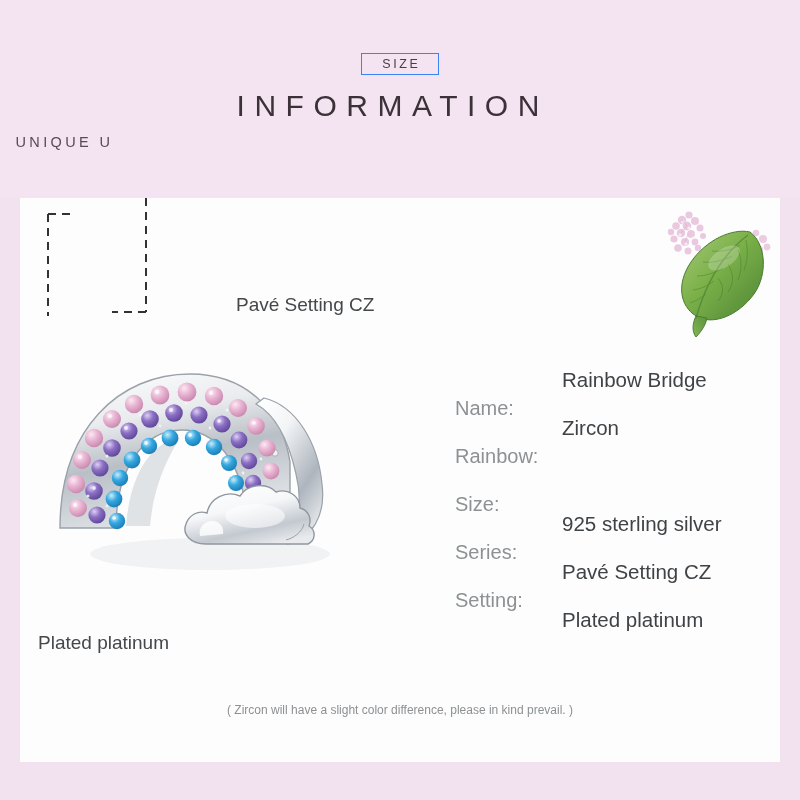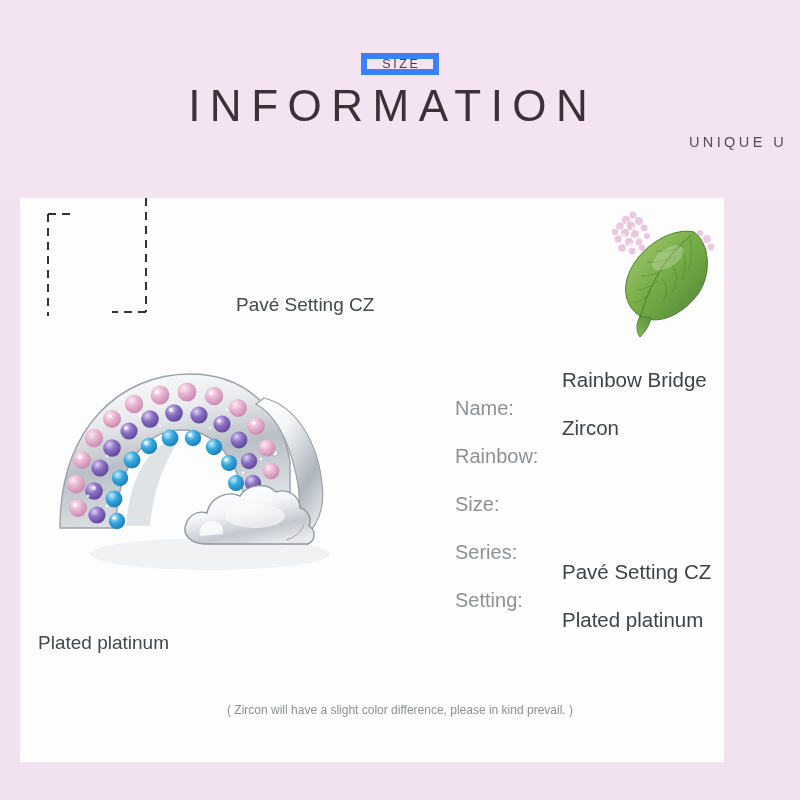--- a/index.html
+++ b/index.html
@@ -22,66 +22,66 @@
     width: 800px;
     height: 198px;
     background: #f4e4f1;
   }
   #size-badge {
     position: absolute;
     left: 361px;
     top: 53px;
     width: 78px;
     height: 22px;
-    border: 6px solid #3b82f6;
+    border: 1px solid #3b82f6;
     box-sizing: border-box;
     display: flex;
     align-items: center;
     justify-content: center;
   }
   #size-badge span {
     font-size: 12.5px;
     letter-spacing: 2.6px;
     color: #4a3b45;
     text-indent: 2.6px;
     font-weight: 400;
   }
   #info-title {
     position: absolute;
     left: 0;
     top: 86px;
     width: 776px;
     text-align: center;
-    font-size: 44px;
+    font-size: 30px;
     font-weight: 300;
     letter-spacing: 9.5px;
     text-indent: 9.5px;
     color: #3d3139;
     line-height: 40px;
   }
   #info-sub {
     position: absolute;
-    left: 4px;
+    left: 12px;
     top: 132px;
     width: 783px;
-    text-align: right;
+    text-align: left;
     font-size: 14.5px;
     font-weight: 400;
     letter-spacing: 3.4px;
     text-indent: 3.4px;
     color: #5b4a55;
     line-height: 20px;
   }
 
   
   #card {
     position: absolute;
     left: 20px;
     top: 198px;
-    width: 704px;
+    width: 760px;
     height: 564px;
     background: #fdfdfd;
   }
 
   
   #floral {
     position: absolute;
     right: 0px;
     top: 0px;
     width: 118px;
@@ -396,20 +396,21 @@
     </div>
     <div class="spec-row">
       <span class="spec-label">Rainbow:</span>
       <span class="spec-value">Zircon</span>
     </div>
     <div class="spec-row">
       <span class="spec-label">Size:</span>
     </div>
     <div class="spec-row">
       <span class="spec-label">Series:</span>
+      <span class="spec-value">925 sterling silver</span>
     </div>
     <div class="spec-row">
       <span class="spec-label">Setting:</span>
       <span class="spec-value">Pavé Setting CZ</span>
     </div>
     <div class="spec-row">
       <span class="spec-value cont">Plated platinum</span>
     </div>
   </div>
 

